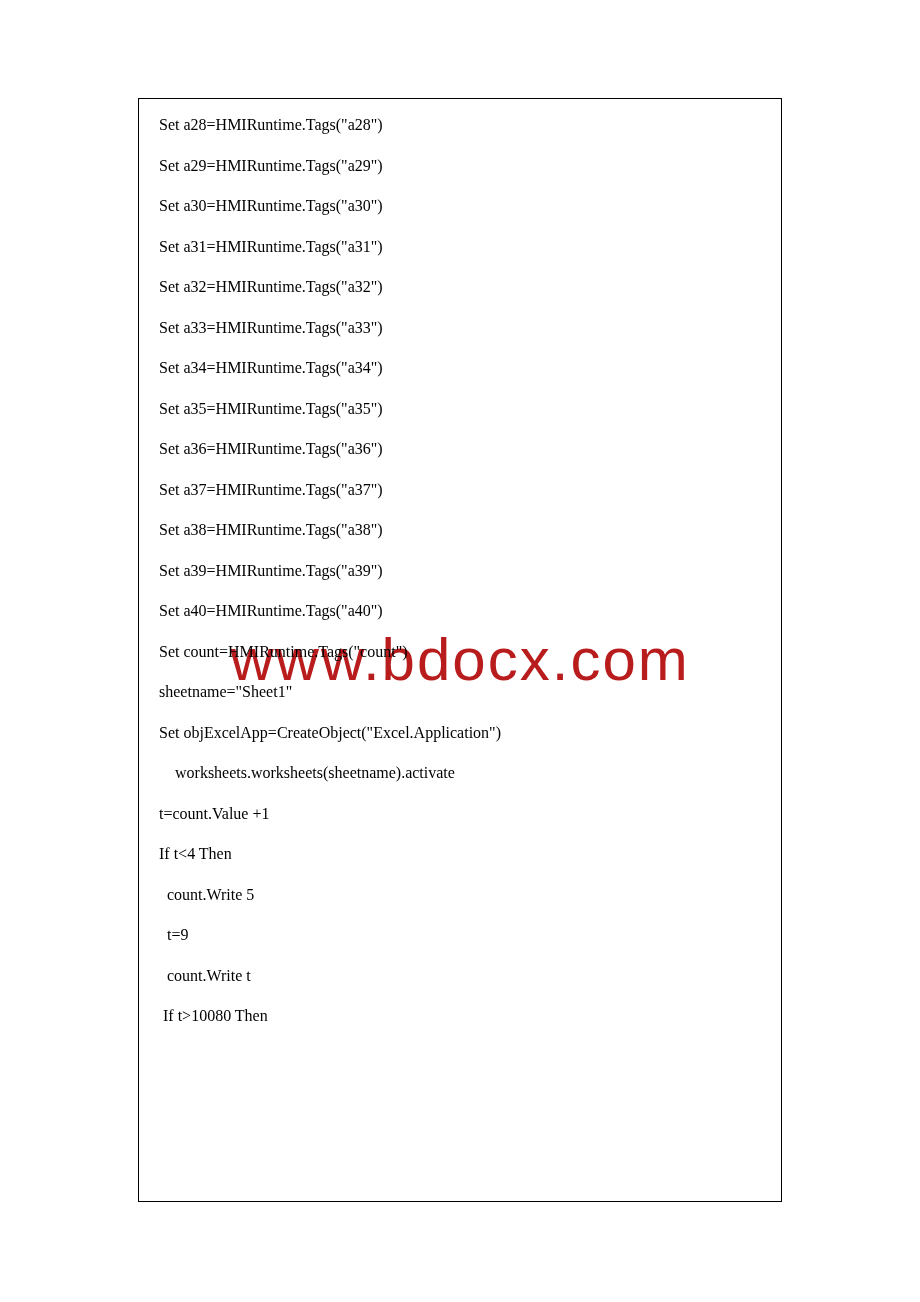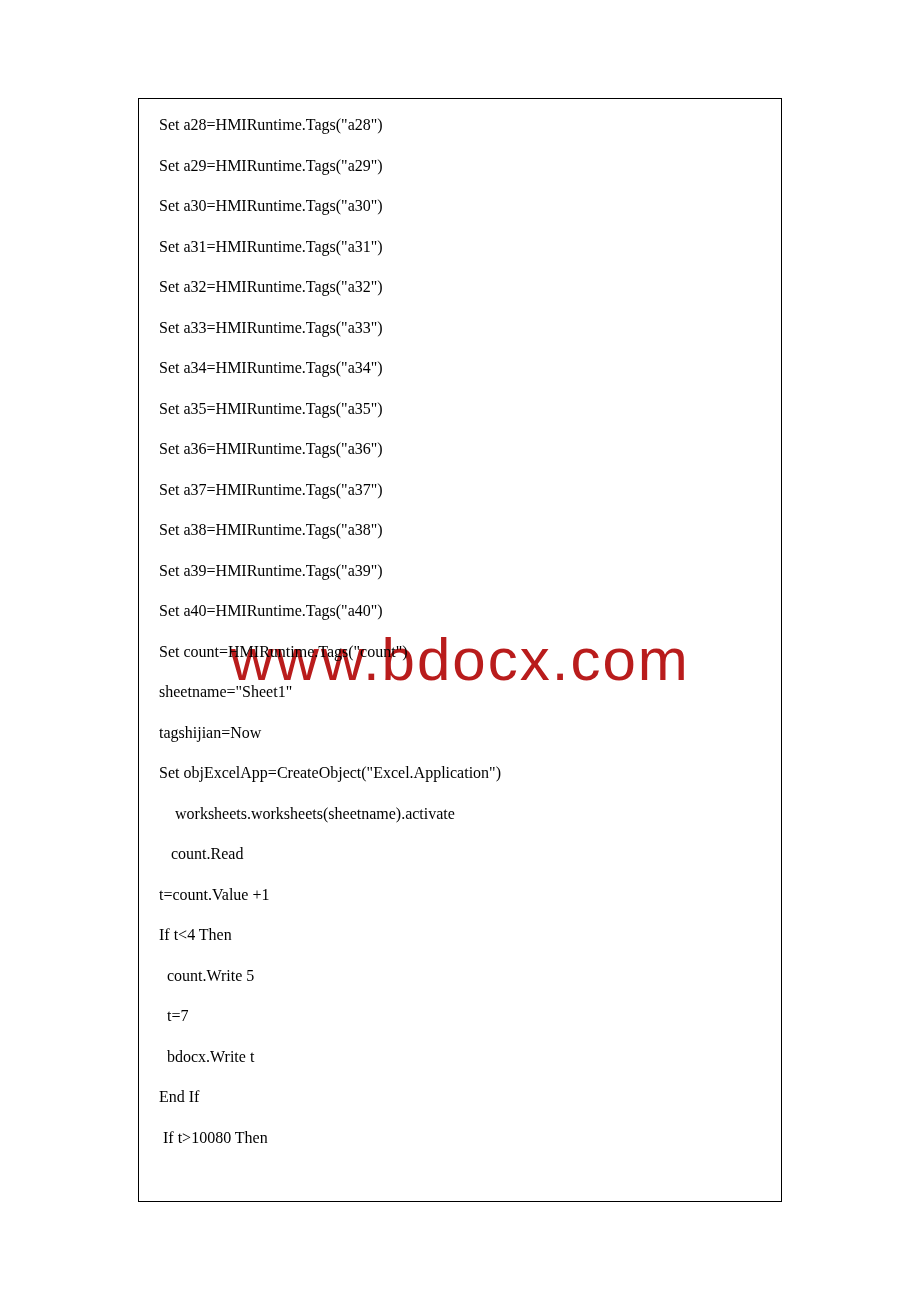--- a/index.html
+++ b/index.html
@@ -60,25 +60,22 @@
     <div class="code-line">Set a33=HMIRuntime.Tags("a33")</div>
     <div class="code-line">Set a34=HMIRuntime.Tags("a34")</div>
     <div class="code-line">Set a35=HMIRuntime.Tags("a35")</div>
     <div class="code-line">Set a36=HMIRuntime.Tags("a36")</div>
     <div class="code-line">Set a37=HMIRuntime.Tags("a37")</div>
     <div class="code-line">Set a38=HMIRuntime.Tags("a38")</div>
     <div class="code-line">Set a39=HMIRuntime.Tags("a39")</div>
     <div class="code-line">Set a40=HMIRuntime.Tags("a40")</div>
     <div class="code-line">Set count=HMIRuntime.Tags("count")</div>
     <div class="code-line">sheetname="Sheet1"</div>
-    <div class="code-line">tagshijian=Now</div>
     <div class="code-line">Set objExcelApp=CreateObject("Excel.Application")</div>
     <div class="code-line">    worksheets.worksheets(sheetname).activate</div>
-    <div class="code-line">   count.Read</div>
     <div class="code-line">t=count.Value +1</div>
     <div class="code-line">If t&lt;4 Then</div>
     <div class="code-line">  count.Write 5</div>
-    <div class="code-line">  t=7</div>
-    <div class="code-line">  bdocx.Write t</div>
-    <div class="code-line">End If</div>
+    <div class="code-line">  t=9</div>
+    <div class="code-line">  count.Write t</div>
     <div class="code-line"> If t&gt;10080 Then</div>
   </div>
 </div>
 
 </body></html>

